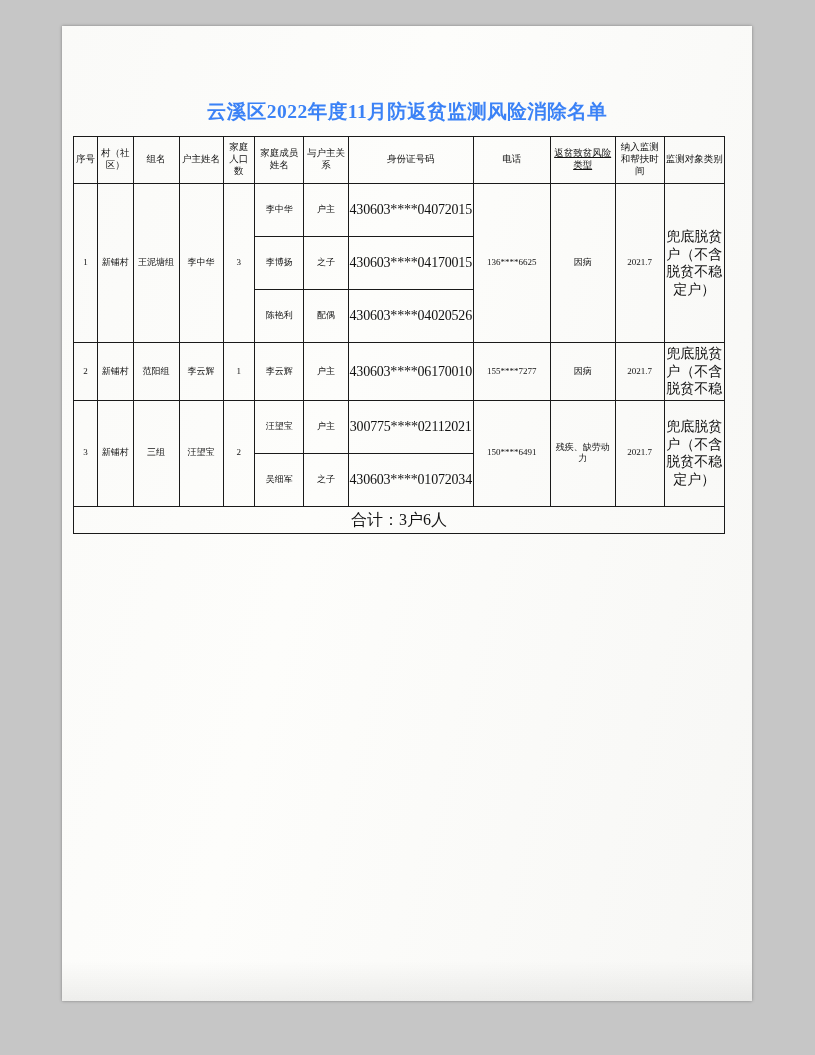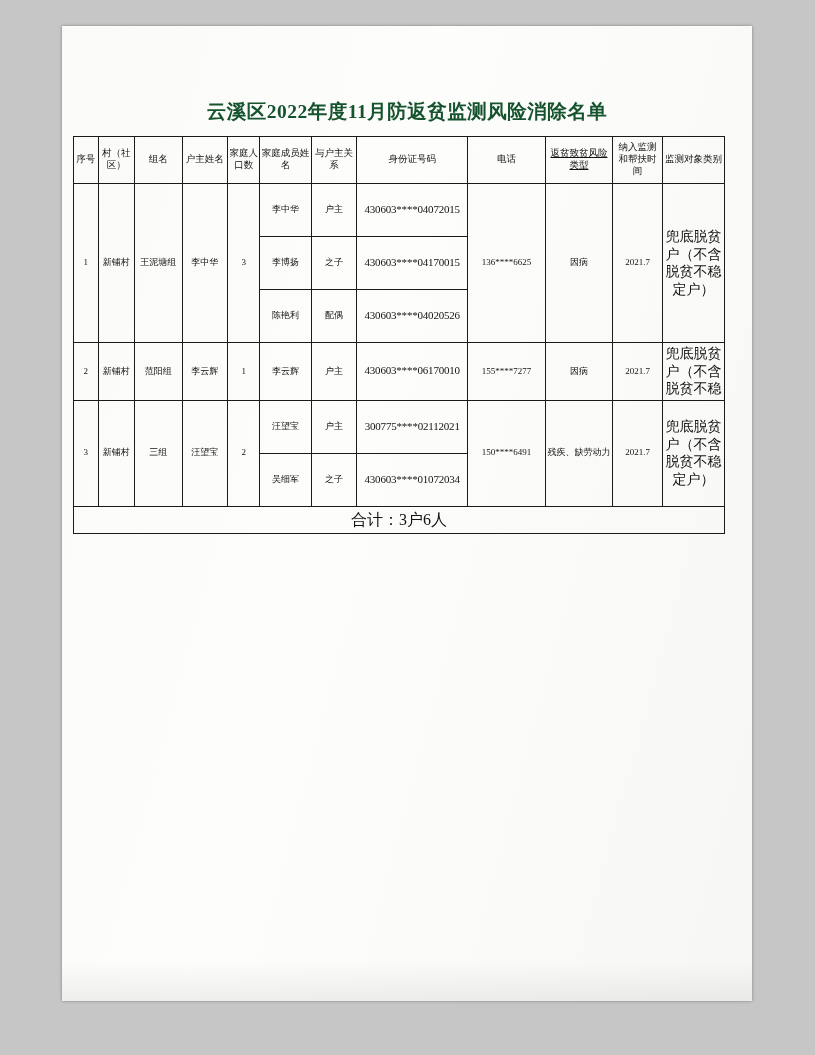--- a/index.html
+++ b/index.html
@@ -50,21 +50,21 @@
   .doc-title {
     position: absolute;
     left: 0;
     top: 72px;
     width: 690px;
     text-align: center;
     font-family: "Liberation Serif", serif;
     font-weight: bold;
     font-size: 19.5px;
     letter-spacing: 0.5px;
-    color: #14532d;
+    color: #3b82f6;
   }
   table.grid {
     position: absolute;
     left: 11px;
     top: 110px;
     width: 652px;
     border-collapse: collapse;
     font-size: 9px;
     color: #121212;
   }
@@ -87,21 +87,21 @@
   .c-pop { width: 30px; margin-left: 36px; }
   .c-member { width: 50px; }
   .c-rel { width: 44px; }
   .c-id { width: 108px; }
   .c-phone { width: 76px; }
   .c-risk { width: 66px; text-decoration: underline; }
   .c-time { width: 48px; }
   .c-type { width: 60px; }
 
   td.tall { height: 48px; }
-  .id-cell { font-size: 11px; letter-spacing: -0.2px; }
+  .id-cell { font-size: 14px; letter-spacing: -0.2px; }
   .bold-type { font-weight: bold; font-size: 14px; line-height: 1.3; }
   .summary {
     border: 1px solid #1a1a1a;
     border-top: none;
     text-align: left;
     padding-left: 6px;
     height: 22px;
     font-size: 16px;
   }
 </style>

